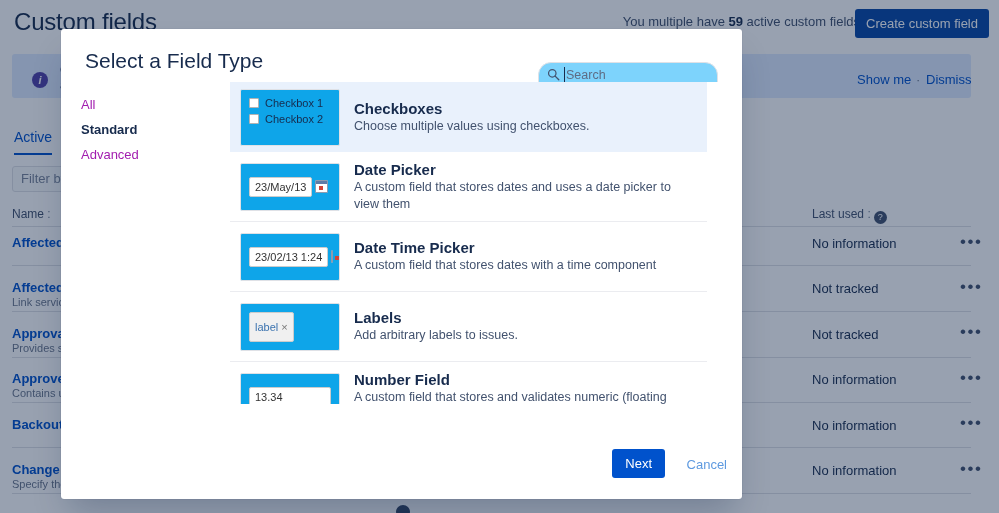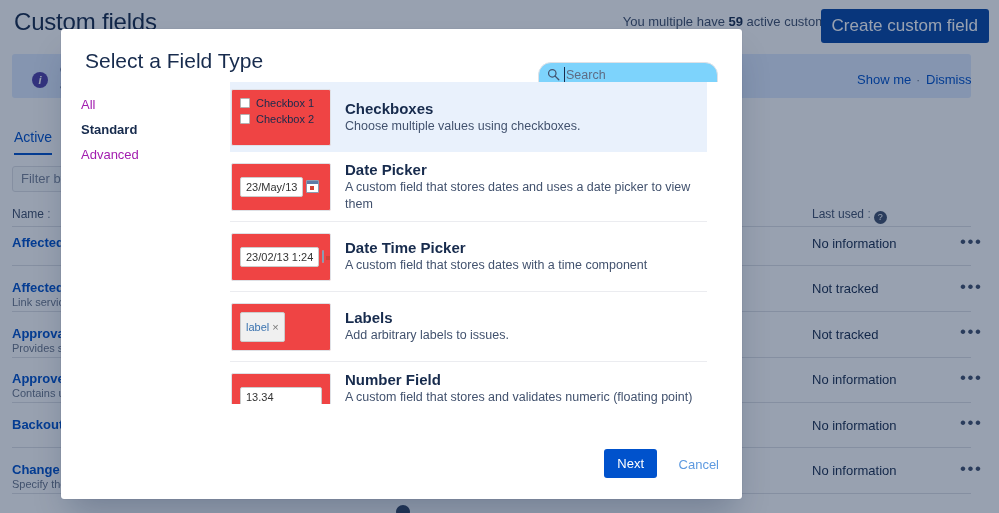--- a/index.html
+++ b/index.html
@@ -22,21 +22,21 @@
     letter-spacing: -0.2px;
   }
   .bg-count {
     position: absolute; right: 139px; top: 14px;
     font-size: 13px; color: #42526e; white-space: nowrap;
   }
   .bg-count b { color: #172b4d; font-weight: 700; }
   .bg-create-btn {
     position: absolute; right: 10px; top: 9px;
     background: #0747a6; color: #fff;
-    font-size: 17px; padding: 7px 11px; border-radius: 3px;
+    font-size: 13px; padding: 7px 11px; border-radius: 3px;
     border: none; white-space: nowrap;
   }
 
   .bg-banner {
     position: absolute; left: 12px; top: 54px; width: 959px; height: 44px;
     background: #deebff; border-radius: 3px;
   }
   .bg-banner-icon {
     position: absolute; left: 20px; top: 18px;
     width: 16px; height: 16px; border-radius: 50%;
@@ -135,22 +135,22 @@
     background: #fff; overflow: hidden;
   }
   .list-inner { position: absolute; left: 0; top: 0; width: 477px; }
 
   .ft-row {
     position: relative; height: 70px; padding: 0;
     border-bottom: 1px solid #ebecf0; display: flex; align-items: center;
   }
   .ft-row.sel { background: #e9f1fc; border-bottom: none; }
   .ft-preview {
-    width: 100px; min-width: 100px; margin-left: 1px;
-    border: 1px solid #dfe1e6; background: #ef4444; border-radius: 2px;
+    width: 100px; min-width: 100px; margin-left: 10px;
+    border: 1px solid #dfe1e6; background: #0ea5e9; border-radius: 2px;
     padding: 7px 8px; font-size: 11px; color: #172b4d;
   }
   .ft-preview.h58 { height: 57px; }
   .ft-preview.h50 { height: 48px; display:flex; align-items:center; }
   .cbline { display: flex; align-items: center; margin-bottom: 4px; white-space: nowrap; }
   .cbline .cb {
     width: 10px; height: 10px; border: 1px solid #b3b3b3; background: #fff;
     margin-right: 6px; border-radius: 1px;
   }
   .mini-input {
@@ -171,21 +171,21 @@
   }
   .label-chip {
     border: 1px solid #ccc; background: #f0f0f0; border-radius: 2px;
     padding: 8px 5px; font-size: 11px; color: #3b73af; display: inline-block;
   }
   .label-chip .x { color: #777; margin-left: 3px; }
   .ft-text { margin-left: 14px; padding-right: 8px; }
   .ft-name { font-size: 15px; color: #172b4d; font-weight: 700; margin-bottom: 1px; }
   .ft-desc { font-size: 12.5px; color: #42526e; line-height: 1.35; }
 
-  .modal-footer { position: absolute; left: 0; right: 8px; bottom: 0; height: 62px; }
+  .modal-footer { position: absolute; left: 0; right: 0; bottom: 0; height: 62px; }
   .btn-next {
     position: absolute; right: 77px; top: 12px;
     background: #0052cc; color: #fff; border: none; border-radius: 3px;
     font-size: 13px; padding: 7px 13px; font-family: "Liberation Sans", sans-serif;
   }
   .btn-cancel {
     position: absolute; right: 15px; top: 20px;
     font-size: 13px; color: #5e9ae0;
   }
 </style>

